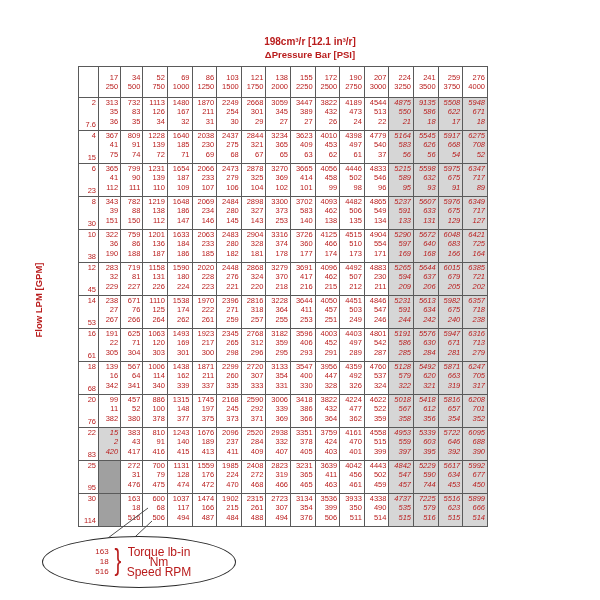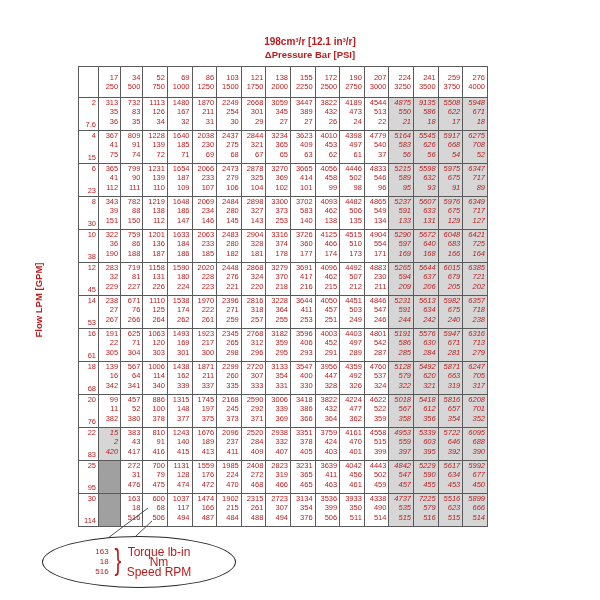--- a/index.html
+++ b/index.html
@@ -1164,21 +1164,21 @@
             <div>459</div>
           </td>
           <td class="data light">
             <div>4842</div>
             <div>547</div>
             <div>457</div>
           </td>
           <td class="data light">
             <div>5229</div>
             <div>590</div>
-            <div>455</div>
+            <div>744</div>
           </td>
           <td class="data light">
             <div>5617</div>
             <div>634</div>
             <div>453</div>
           </td>
           <td class="data light">
             <div>5992</div>
             <div>677</div>
             <div>450</div>

